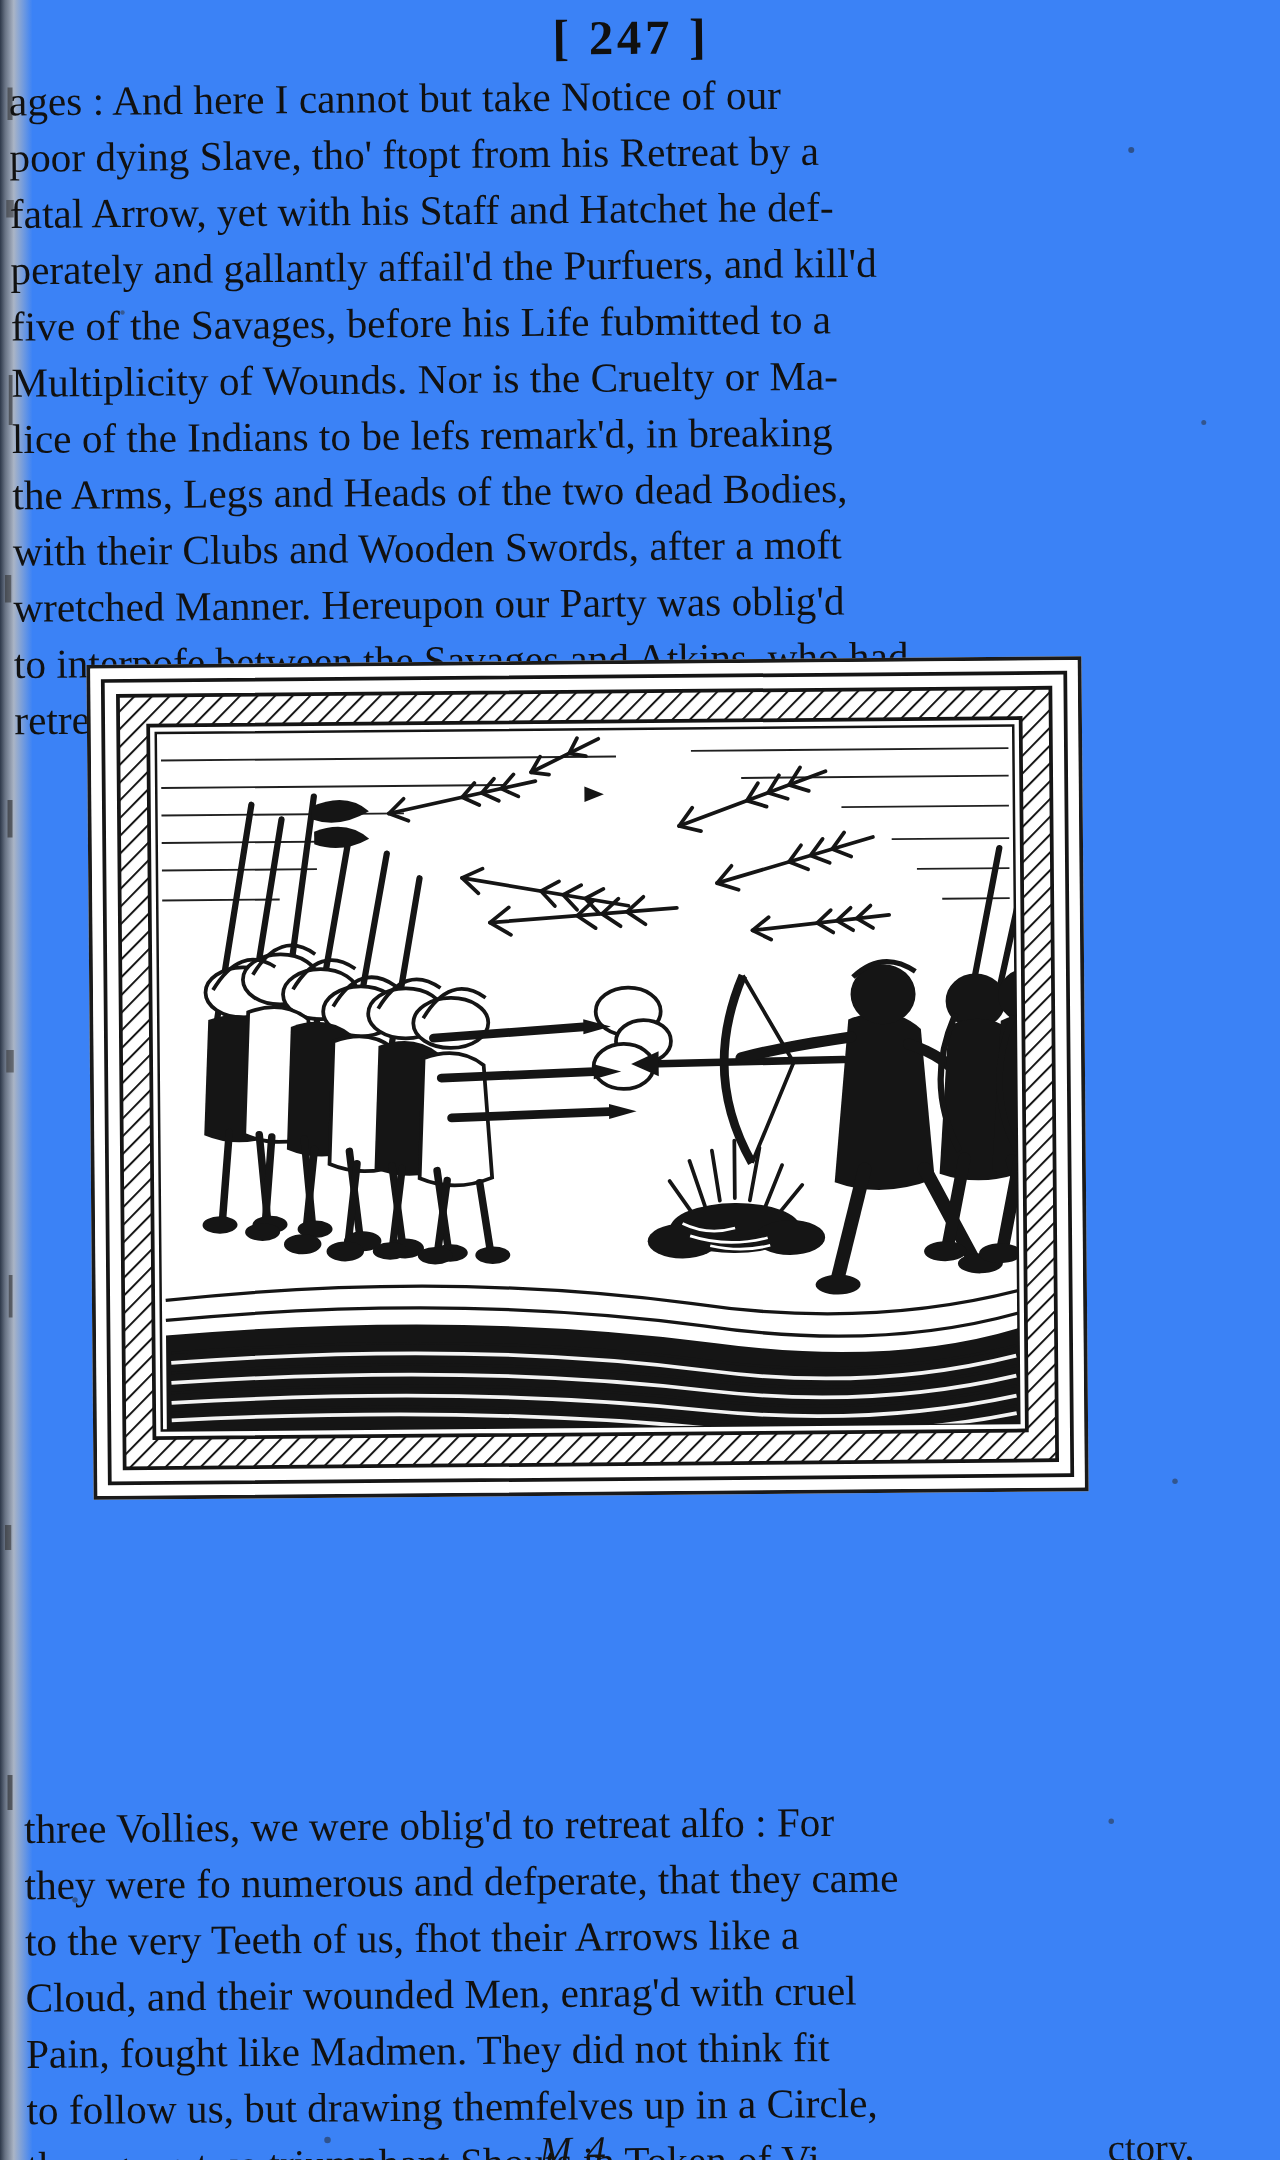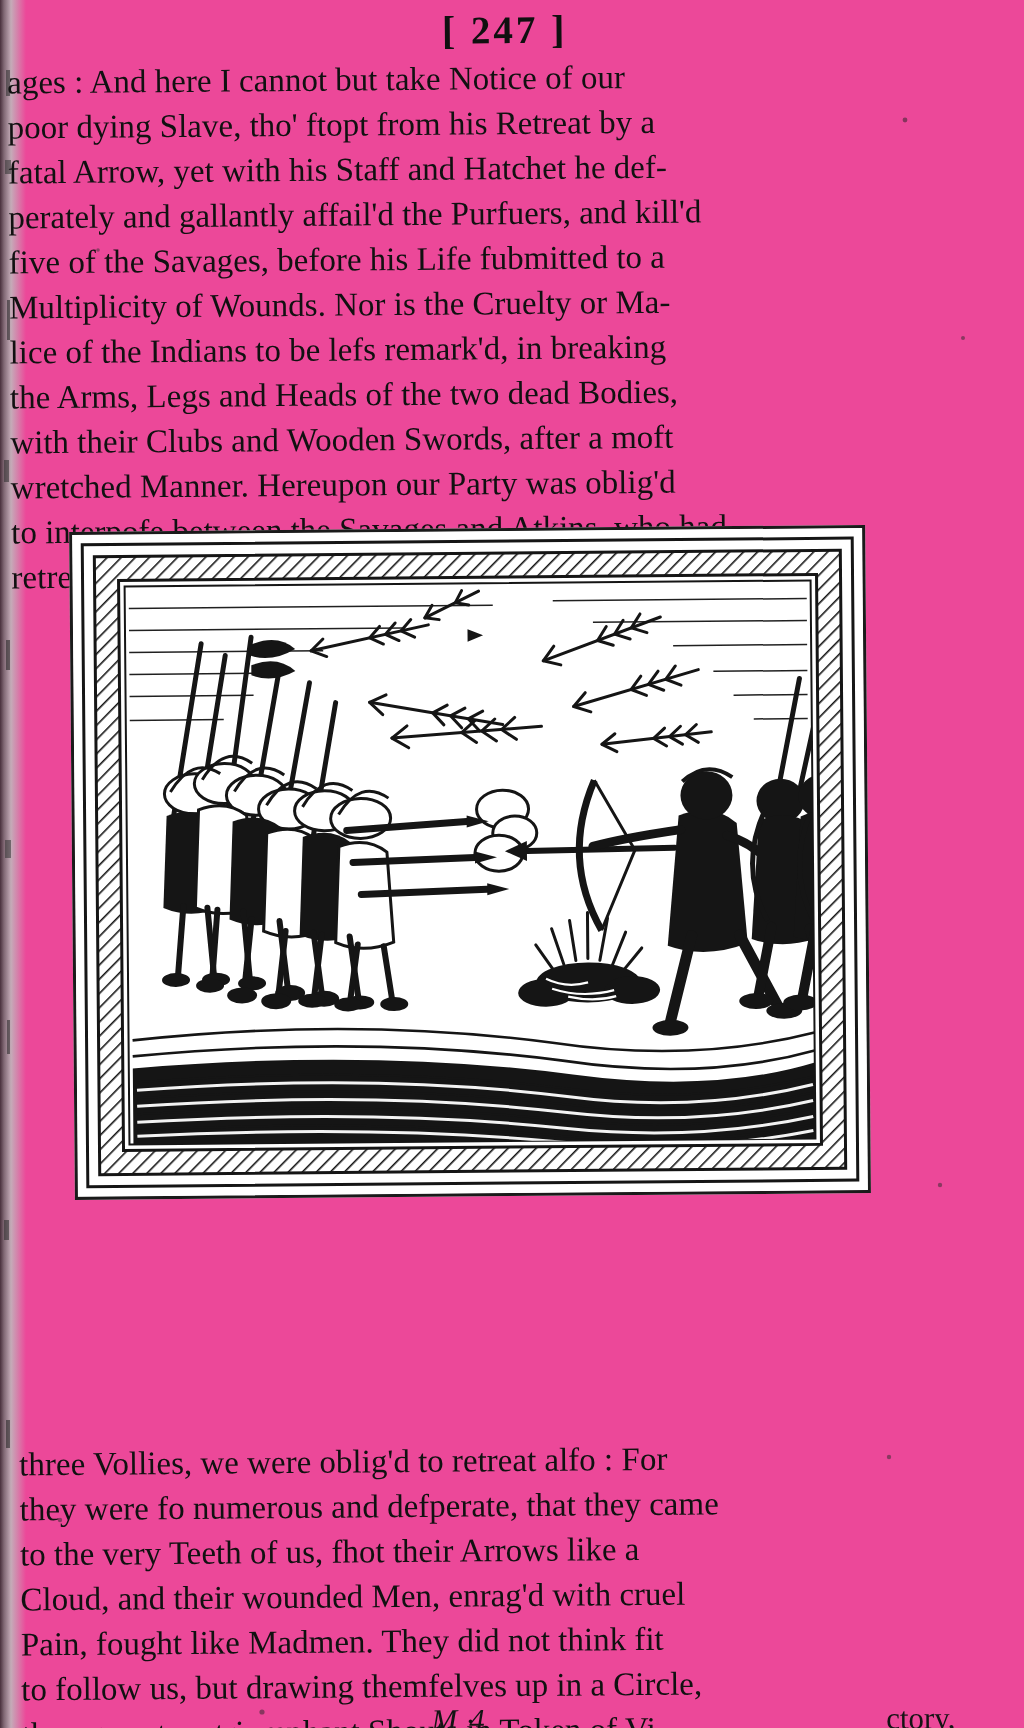--- a/index.html
+++ b/index.html
@@ -13,21 +13,21 @@
     overflow: hidden;
     font-family: "Liberation Serif", serif;
     color: #141414;
   }
 
   
   #page {
     position: relative;
     width: 1024px;
     height: 1728px;
-    background: #ec4899;
+    background: #3b82f6;
     overflow: hidden;
   }
 
   
   #gutter-shadow {
     position: absolute;
     left: 0; top: 0;
     width: 26px; height: 1728px;
     background: linear-gradient(to right, #2b2b2b 0px, #6e6e6e 4px, #bdbdbd 11px, rgba(255,255,255,0) 26px);
     opacity: 0.85;

